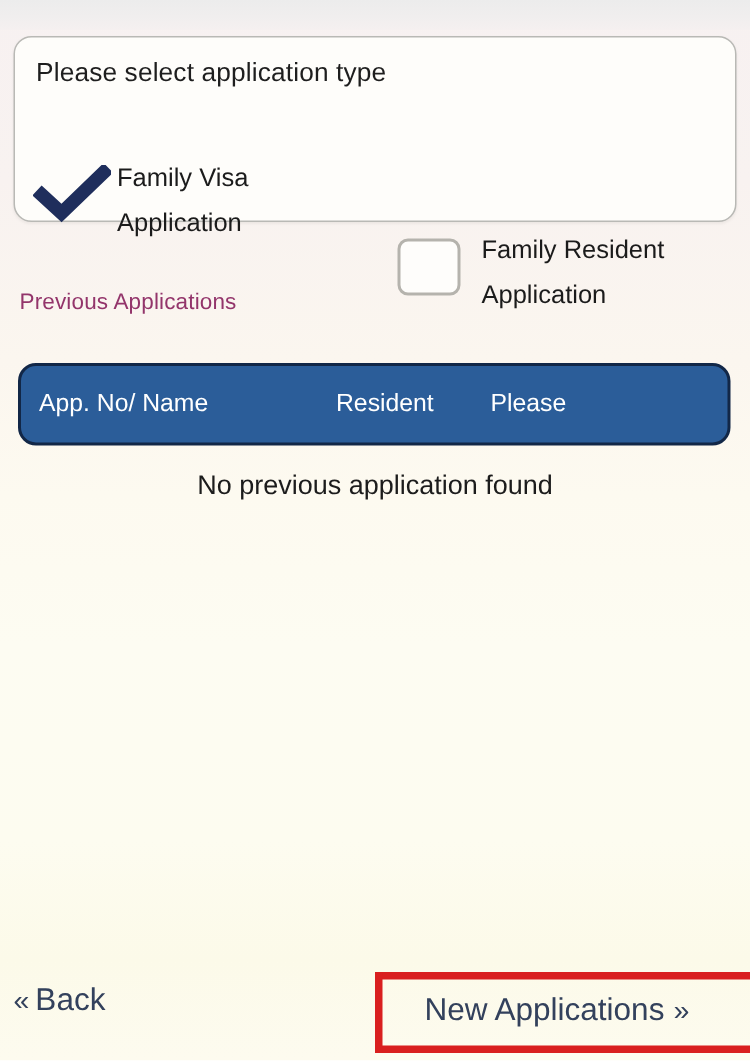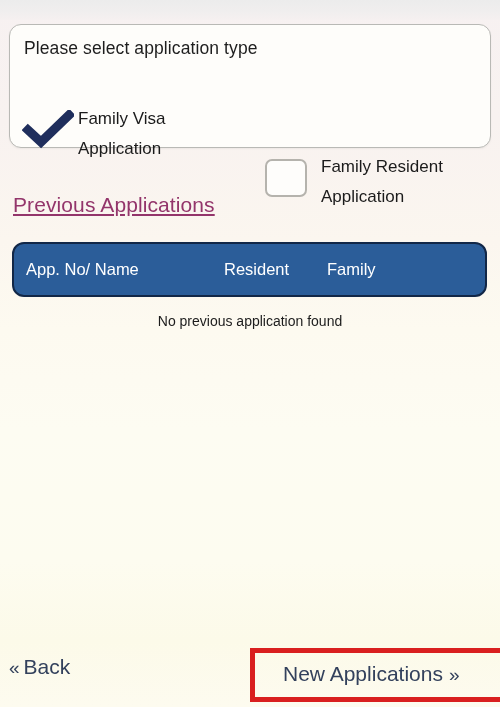--- a/index.html
+++ b/index.html
@@ -113,25 +113,24 @@
   }
 
   .opt-text-visa { margin-left: 4px; }
   .opt-text-res  { margin-left: 10px; }
 
   
   #prev-heading {
     position: absolute;
     left: 13px;
     top: 193px;
-    font-size: 21px;
+    font-size: 15px;
     color: #93356b;
     letter-spacing: 0.1px;
     white-space: nowrap;
-    text-decoration: underline;
   }
 
   #table-header {
     position: absolute;
     left: 12px;
     top: 242px;
     width: 475px;
     height: 55px;
     background: #2b5d99;
     border: 2px solid #122747;
@@ -148,21 +147,21 @@
   #th-appno   { left: 12px; }
   #th-relation{ left: 210px; }
   #th-status  { left: 313px; }
 
   #empty-row {
     position: absolute;
     left: 0;
     top: 313px;
     width: 500px;
     text-align: center;
-    font-size: 14px;
+    font-size: 18px;
     color: #1c1c1c;
     white-space: nowrap;
   }
 
   
   #footer {
     position: absolute;
     left: 0;
     top: 640px;
     width: 500px;
@@ -235,21 +234,21 @@
       </span>
     </div>
 
   </div>
 
   <div id="prev-heading">Previous Applications</div>
 
   <div id="table-header">
     <span class="th" id="th-appno">App. No/ Name</span>
     <span class="th" id="th-relation">Resident</span>
-    <span class="th" id="th-status">Family</span>
+    <span class="th" id="th-status">Please</span>
   </div>
 
   <div id="empty-row">No previous application found</div>
 
   <div id="footer">
 
     <div id="back-button">
       <span class="chev">«</span><span>Back</span>
     </div>
 

